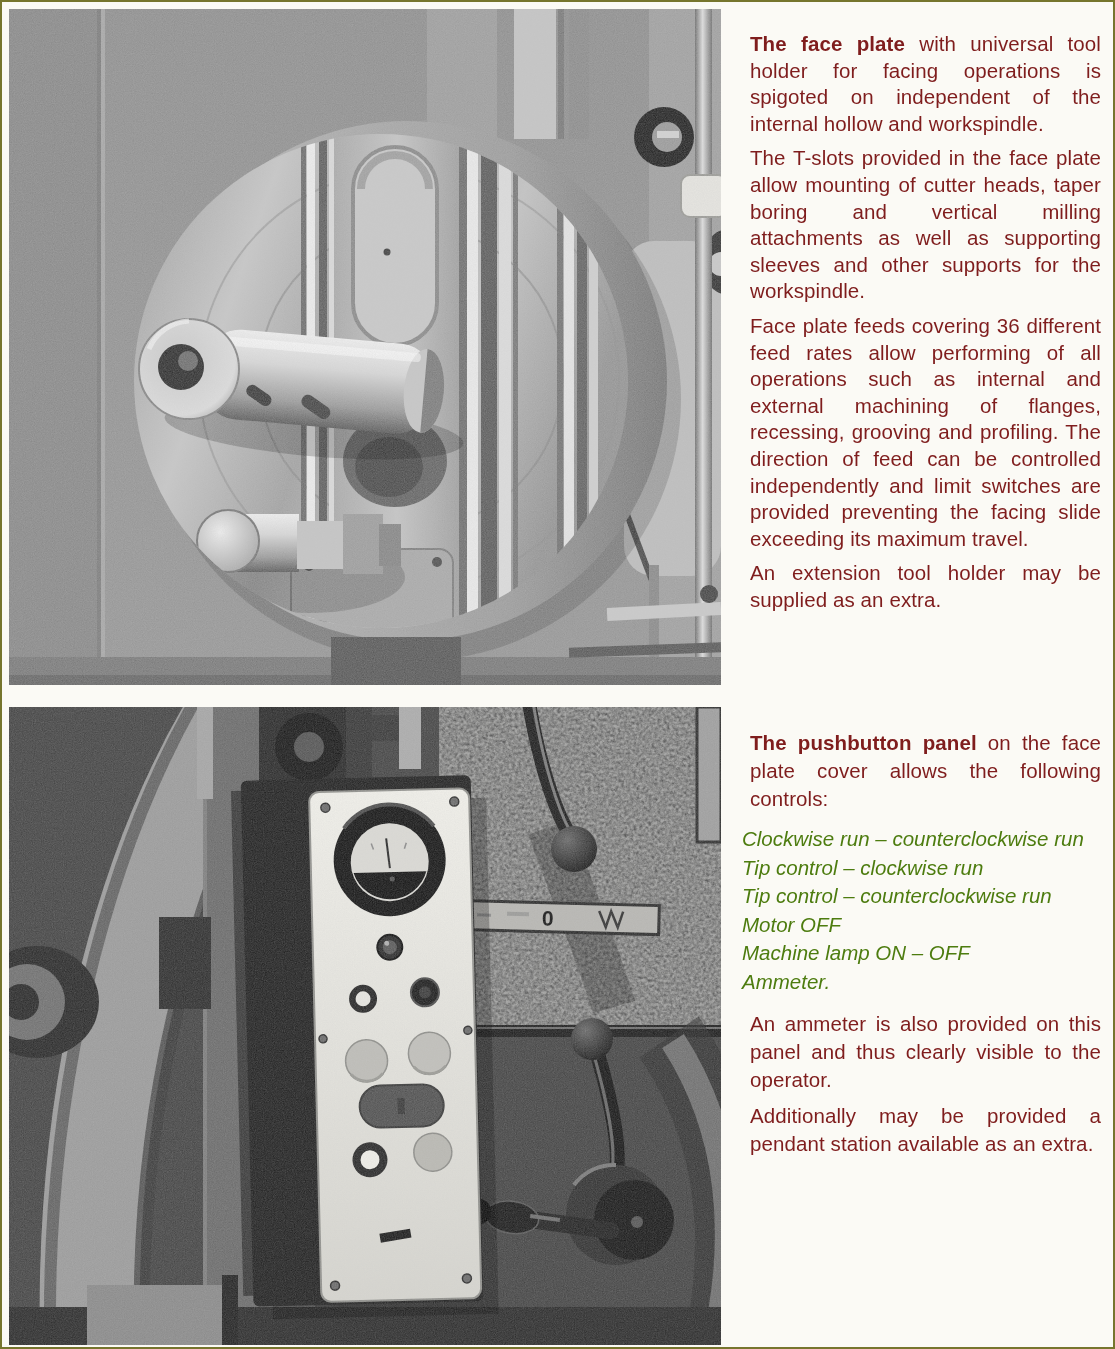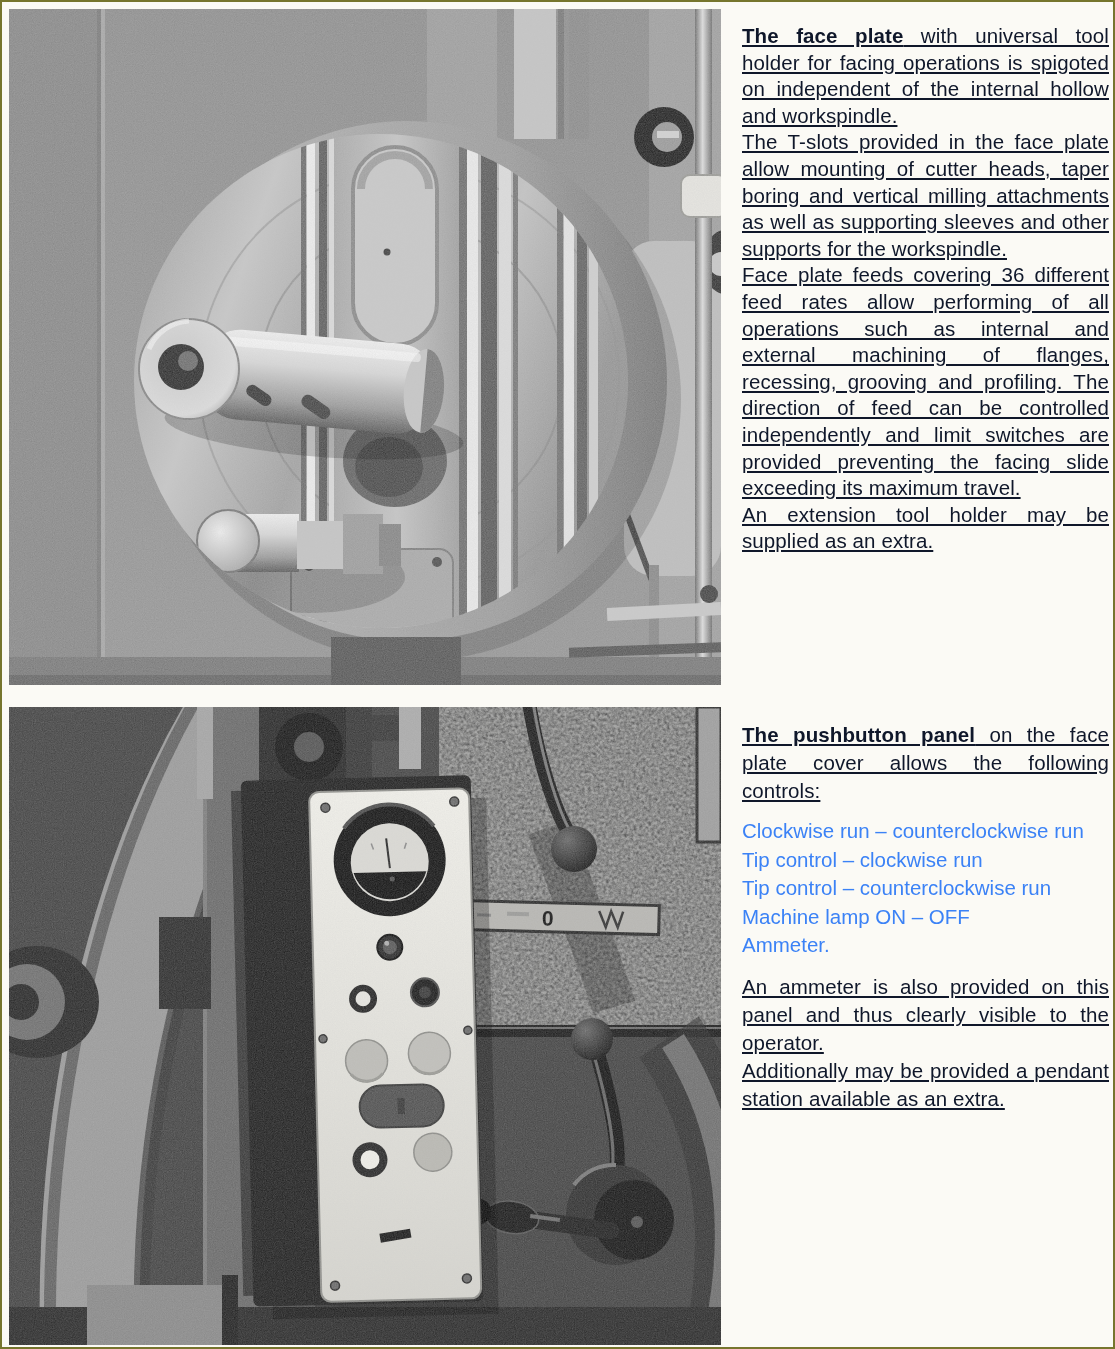--- a/index.html
+++ b/index.html
@@ -8,27 +8,27 @@
     position:relative;width:1115px;height:1349px;margin:0 auto;
     background:#fbfaf5;border:2px solid #76752d;box-sizing:border-box;overflow:hidden;
   }
   .photo{position:absolute;left:7px;display:block;}
   .photo1{top:7px;}
   .photo2{top:705px;}
   .textcol{position:absolute;left:740px;width:367px;color:#111;}
   .block1{top:21px;}
   .block2{top:719px;}
   .textcol p{
-    margin:0;font-size:20.5px;line-height:26.6px;text-align:justify;
-    letter-spacing:0.1px;color:#0f172a;text-decoration:underline;
+    margin:8px;font-size:20.5px;line-height:26.6px;text-align:justify;
+    letter-spacing:0.1px;color:#7f1d1d;
   }
   .block2 p{line-height:28px;}
   .lead{font-weight:bold;}
   .controls{margin:12px 0 13px 0;}
-  .controls div{font-size:20.5px;line-height:28.6px;color:#3b82f6;text-align:left;}
+  .controls div{font-size:20.5px;line-height:28.6px;color:#4d7c0f;text-align:left;font-style:italic;}
 </style>
 </head>
 <body>
 
 <div class="page">
 
   <svg class="photo photo1" width="712" height="676" viewBox="0 0 712 676">
     <defs>
       <linearGradient id="bg1" x1="0" y1="0" x2="0" y2="1">
         <stop offset="0" stop-color="#8f8f8f"></stop>
@@ -358,20 +358,21 @@
     <p>Face plate feeds covering 36 different feed rates allow performing of all operations such as internal and external machining of flanges, recessing, grooving and profiling. The direction of feed can be controlled independently and limit switches are provided preventing the facing slide exceeding its maximum travel.</p>
     <p>An extension tool holder may be supplied as an extra.</p>
   </div>
 
   <div class="textcol block2">
     <p><span class="lead">The pushbutton panel</span><span> on the face plate cover allows the following controls:</span></p>
     <div class="controls">
       <div>Clockwise run – counterclockwise run</div>
       <div>Tip control – clockwise run</div>
       <div>Tip control – counterclockwise run</div>
+      <div>Motor OFF</div>
       <div>Machine lamp ON – OFF</div>
       <div>Ammeter.</div>
     </div>
     <p>An ammeter is also provided on this panel and thus clearly visible to the operator.</p>
     <p>Additionally may be provided a pendant station available as an extra.</p>
   </div>
 
 </div>
 
 </body></html>

